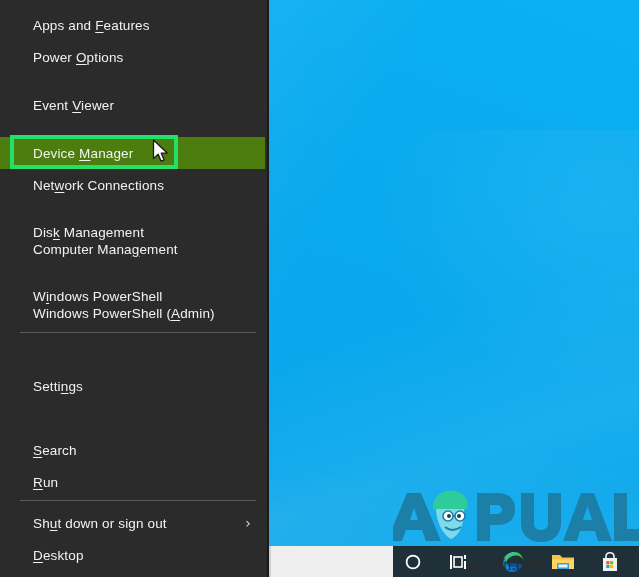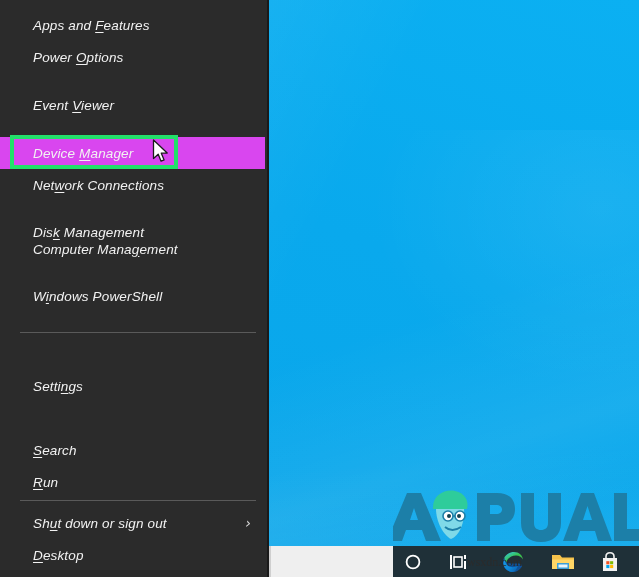--- a/index.html
+++ b/index.html
@@ -105,24 +105,23 @@
     width: 265px;
     height: 32px;
     display: flex;
     align-items: center;
     box-sizing: border-box;
     padding-left: 33px;
     color: #f2f2f2;
     font-size: 13.5px;
     letter-spacing: 0.15px;
     white-space: nowrap;
-    font-style: italic;
   }
   .menu-item.hovered {
-    background: #d946ef;
+    background: #4d7c0f;
   }
   .menu-item .chev {
     position: absolute;
     right: 14px;
     top: 50%;
     transform: translateY(-50%);
     font-size: 14px;
     color: #d8d8d8;
     font-family: "DejaVu Sans", sans-serif;
   }
@@ -251,21 +250,21 @@
       <svg width="22" height="22" viewBox="0 0 22 22">
         <path d="M4 7 L18 7 L18 20 L4 20 Z" fill="#f2f2f2"></path>
         <path d="M7 8 L7 5.5 C7 3.2, 8.8 1.8, 11 1.8 C13.2 1.8, 15 3.2, 15 5.5 L15 8" fill="none" stroke="#f2f2f2" stroke-width="1.6"></path>
         <rect x="7.3" y="10.2" width="3.1" height="3.1" fill="#f25022"></rect>
         <rect x="11.1" y="10.2" width="3.1" height="3.1" fill="#7fba00"></rect>
         <rect x="7.3" y="14" width="3.1" height="3.1" fill="#00a4ef"></rect>
         <rect x="11.1" y="14" width="3.1" height="3.1" fill="#ffb900"></rect>
       </svg>
     </div>
 
-    <div style="position:absolute; left:198px; top:9px; font-size:12px; color:#2b2b2b; font-family:'Liberation Serif', serif;">wsxdn.com</div>
+    <div style="position:absolute; left:198px; top:9px; font-size:17px; color:#2b2b2b; font-family:'Liberation Serif', serif;">wsxdn.com</div>
   </div>
 
   <div id="winx-menu">
 
     <div class="menu-item" style="top:9px">
         <span>Apps and <u>F</u>eatures</span>
       </div>
     <div class="menu-item" style="top:41px">
         <span>Power <u>O</u>ptions</span>
       </div>
@@ -279,20 +278,23 @@
         <span>Net<u>w</u>ork Connections</span>
       </div>
     <div class="menu-item" style="top:216px">
         <span>Dis<u>k</u> Management</span>
       </div>
     <div class="menu-item" style="top:233px">
         <span>Computer Mana<u>g</u>ement</span>
       </div>
     <div class="menu-item" style="top:280px">
         <span>W<u>i</u>ndows PowerShell</span>
+      </div>
+    <div class="menu-item" style="top:297px">
+        <span>Windows PowerShell (<u>A</u>dmin)</span>
       </div>
 
     <div class="separator" style="top:332px"></div>
 
     <div class="menu-item" style="top:370px">
         <span>Setti<u>n</u>gs</span>
       </div>
     <div class="menu-item" style="top:434px">
         <span><u>S</u>earch</span>
       </div>

